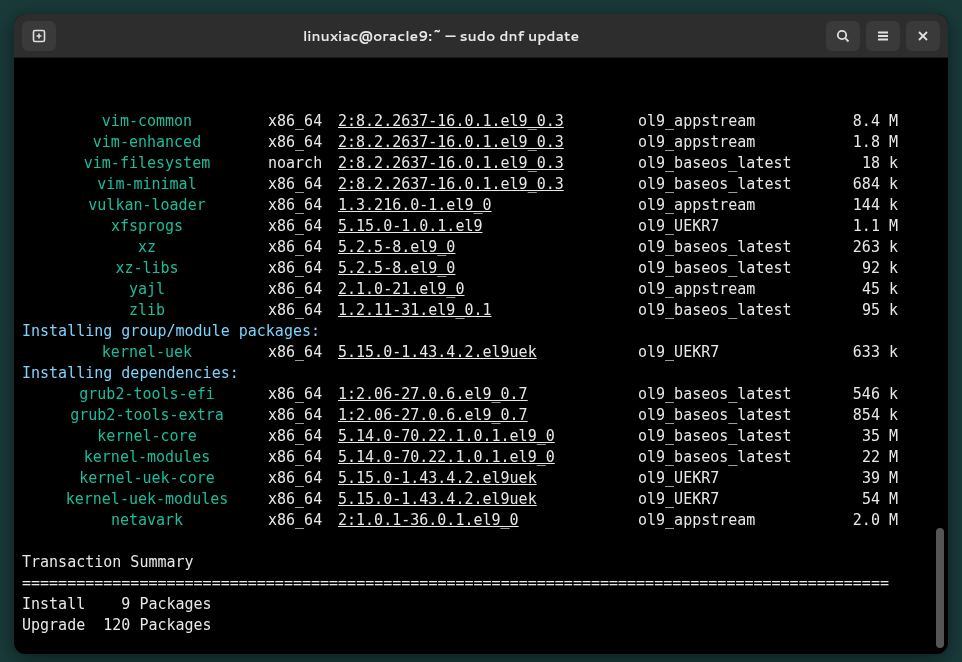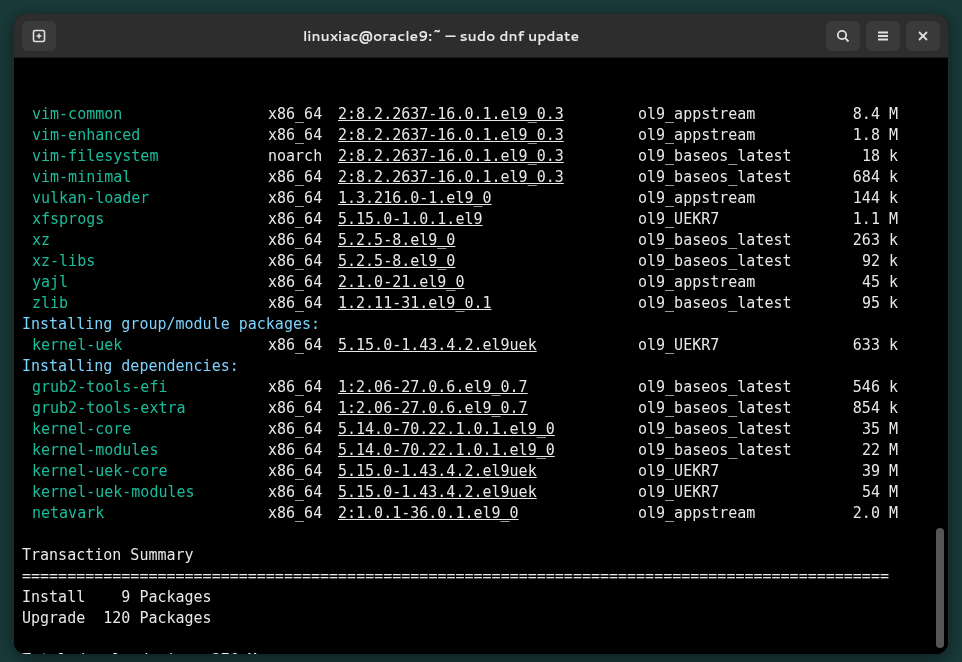--- a/index.html
+++ b/index.html
@@ -15,20 +15,21 @@
     top: 14px;
     left: 14px;
     width: 934px;
     height: 640px;
     background: #000;
     border-radius: 12px;
     box-shadow: 0 4px 20px rgba(0,0,0,0.5);
     display: flex;
     flex-direction: column;
     overflow: hidden;
+    gap: 7px;
   }
   .titlebar {
     height: 44px;
     background: #2d2d2d;
     display: flex;
     align-items: center;
     padding: 0 8px;
     gap: 6px;
     border-bottom: 1px solid #1a1a1a;
   }
@@ -58,21 +59,21 @@
     padding: 4px 8px;
     font-size: 15px;
     line-height: 21px;
     color: #e8e8e8;
     white-space: pre;
     overflow: hidden;
     position: relative;
   }
   .row { display: flex; }
   .pkg { color: #1abc9c; }
-  .col-name { width: 240px; padding-left: 10px; }
+  .col-name { width: 240px; padding-left: 10px; text-align: center; }
   .col-arch { width: 70px; margin-left: 6px; }
   .col-ver  { width: 300px; text-decoration: underline; }
   .col-repo { width: 190px; }
   .col-size { width: 70px; text-align: right; }
   .plain { color: #e8e8e8; }
   .section { color: #7dd3fc; }
   .divider { color: #e8e8e8; letter-spacing: 0; overflow: hidden; }
   .scrollbar {
     position: absolute;
     right: 2px;

